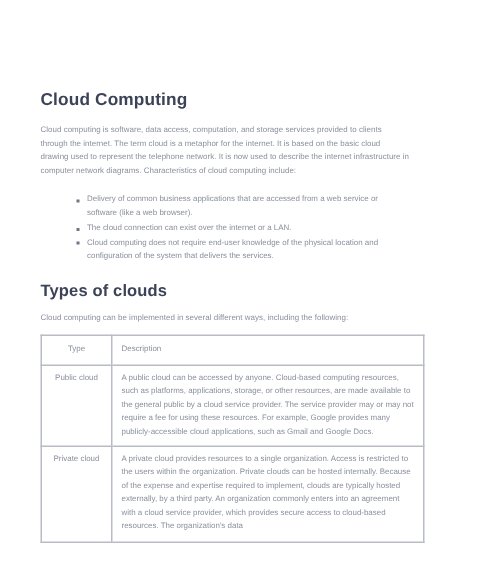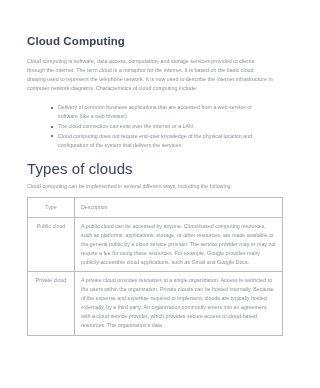--- a/index.html
+++ b/index.html
@@ -13,36 +13,36 @@
     overflow: hidden;
     font-family: "Liberation Sans", sans-serif;
     -webkit-font-smoothing: antialiased;
   }
   .page {
     position: relative;
     width: 300px;
     height: 388px;
     background: #ffffff;
     box-sizing: border-box;
-    padding: 34px 27px 0 27px;
+    padding: 60px 27px 0 27px;
     overflow: hidden;
   }
   h1.doc-title {
     margin: 0 0 9px 0;
     font-size: 11.5px;
     line-height: 14px;
     font-weight: bold;
     color: #3c4257;
     letter-spacing: 0.1px;
   }
   h2.section-title {
     margin: 0 0 7px 0;
-    font-size: 15px;
+    font-size: 11px;
     line-height: 13px;
-    font-weight: normal;
+    font-weight: bold;
     color: #3c4257;
     letter-spacing: 0.1px;
   }
   p.body-text {
     margin: 0;
     font-size: 5.3px;
     line-height: 9.1px;
     color: #8a8f9c;
     text-align: left;
     letter-spacing: 0.02px;

